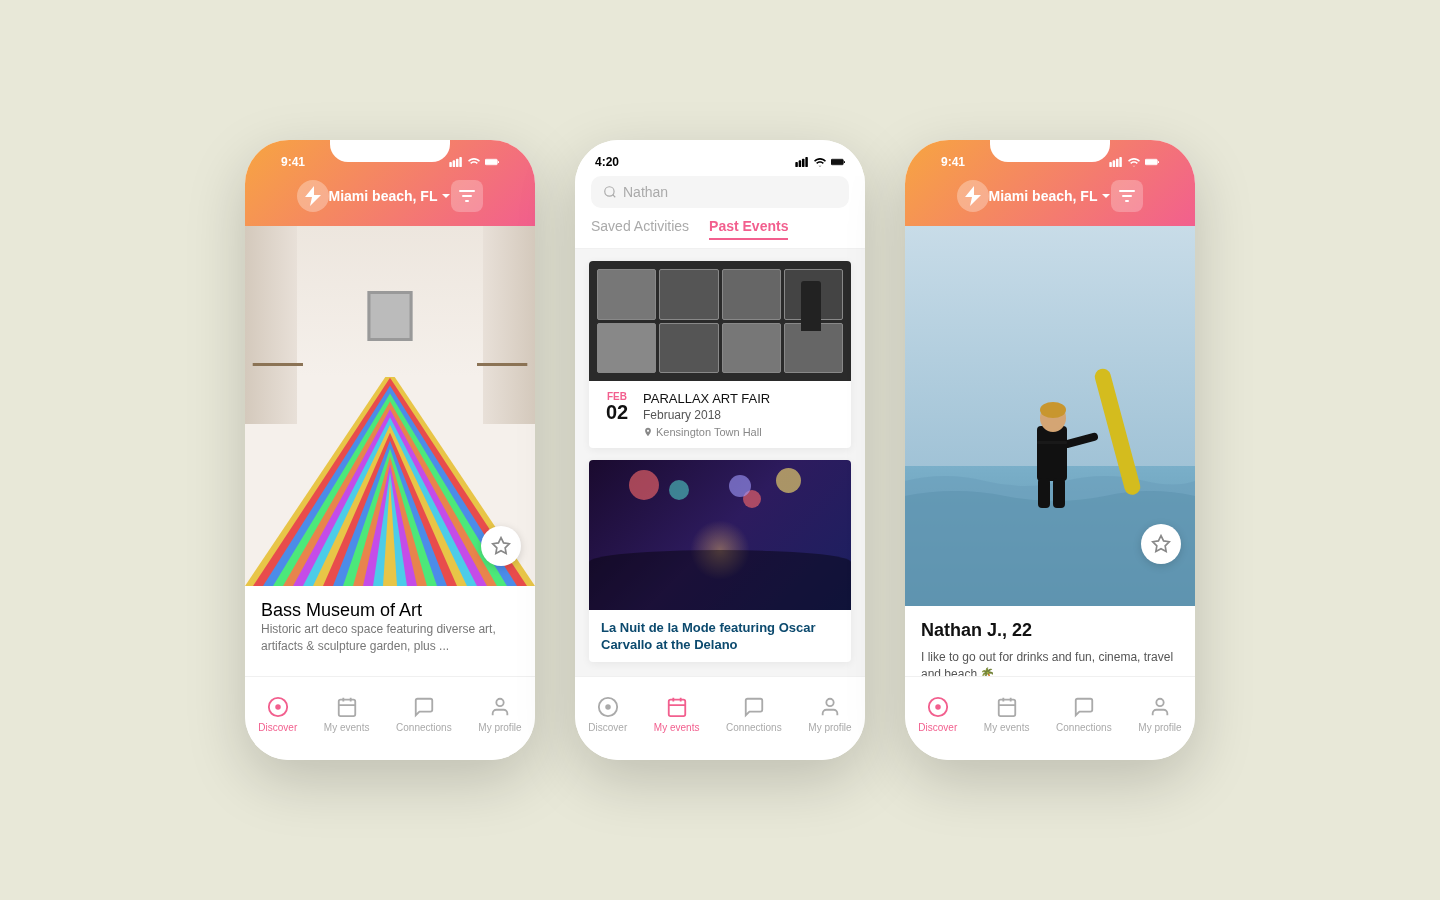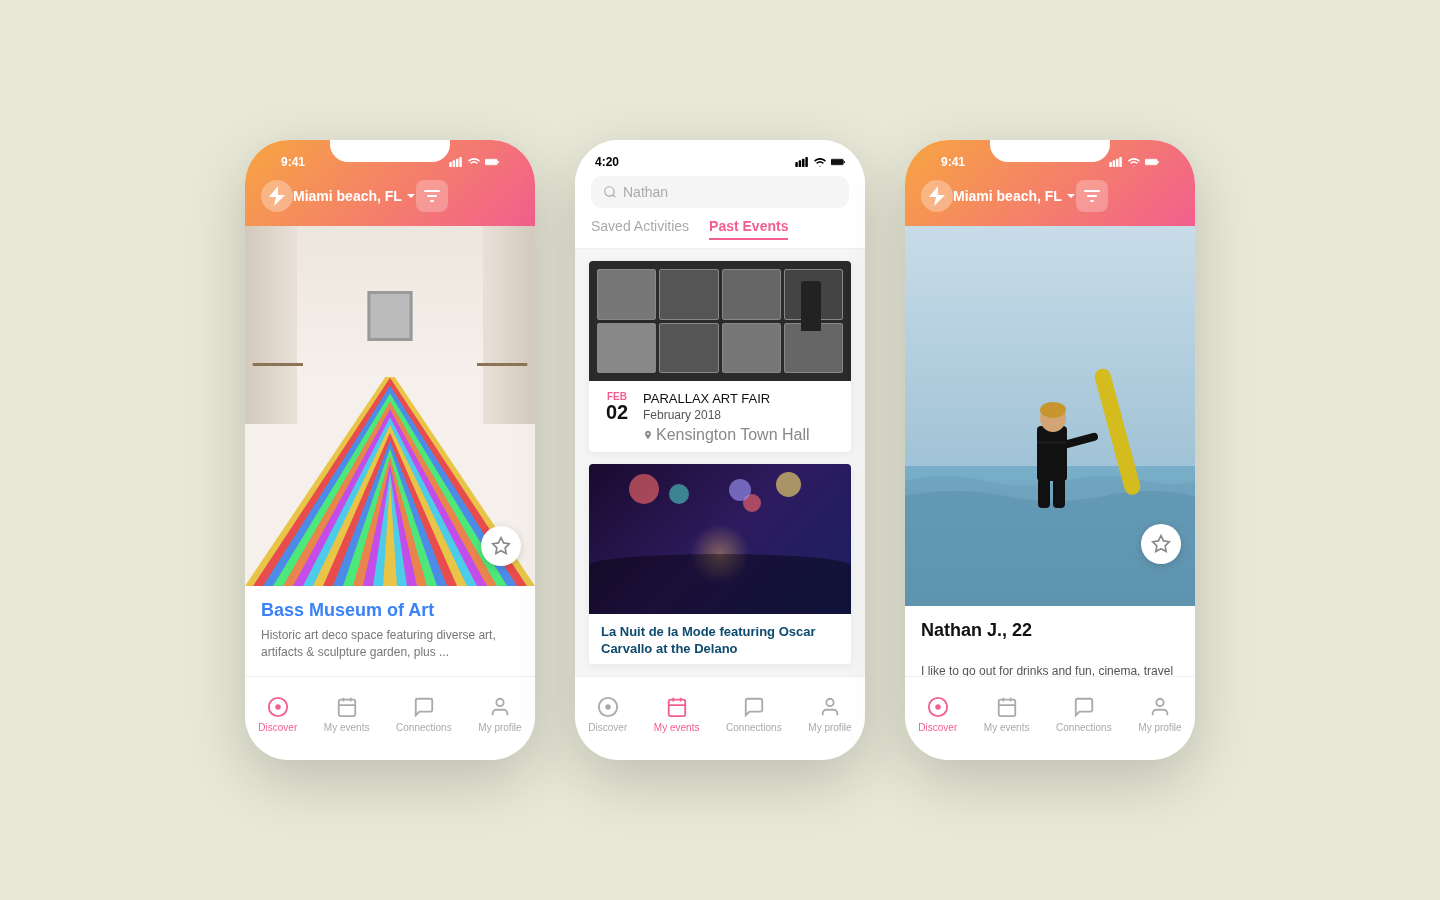--- a/index.html
+++ b/index.html
@@ -76,21 +76,21 @@
     
     .gradient-header {
       background: linear-gradient(135deg, #f7a541 0%, #f25f8e 100%);
       padding: 0 16px 14px 16px;
       flex-shrink: 0;
     }
 
     .header-row {
       display: flex;
       align-items: center;
-      justify-content: flex-start;
+      justify-content: center;
       padding-top: 4px;
     }
 
     .header-icon {
       width: 32px;
       height: 32px;
       background: rgba(255,255,255,0.3);
       border-radius: 50%;
       display: flex;
       align-items: center;
@@ -130,23 +130,22 @@
       position: relative;
     }
 
     .card-info {
       padding: 14px 16px;
       background: #fff;
     }
 
     .card-title {
       font-size: 18px;
-      font-weight: 700;
-      color: #3b82f6;
-      margin-bottom: 6px;
+      font-weight: 400;
+      color: #000000;
     }
 
     .card-desc {
       font-size: 12px;
       color: #777;
       line-height: 1.4;
     }
 
     .star-btn {
       position: absolute;
@@ -335,21 +334,21 @@
     .event-sub {
       font-size: 12px;
       color: #555;
       margin-bottom: 4px;
     }
 
     .event-location {
       display: flex;
       align-items: center;
       gap: 3px;
-      font-size: 16px;
+      font-size: 11px;
       color: #888;
     }
 
     
     .party-visual {
       width: 100%;
       height: 100%;
       background: linear-gradient(135deg, #1a0a2e 0%, #2d1b5e 50%, #1a2060 100%);
       position: relative;
       overflow: hidden;
@@ -396,21 +395,21 @@
 
     .profile-info {
       padding: 14px 16px;
       background: #fff;
     }
 
     .profile-name {
       font-size: 18px;
       font-weight: 700;
       color: #111;
-      margin-bottom: 22px;
+      margin-bottom: 8px;
     }
 
     .profile-desc {
       font-size: 12px;
       color: #555;
       line-height: 1.4;
     }
 
     
     .colored-floor {

